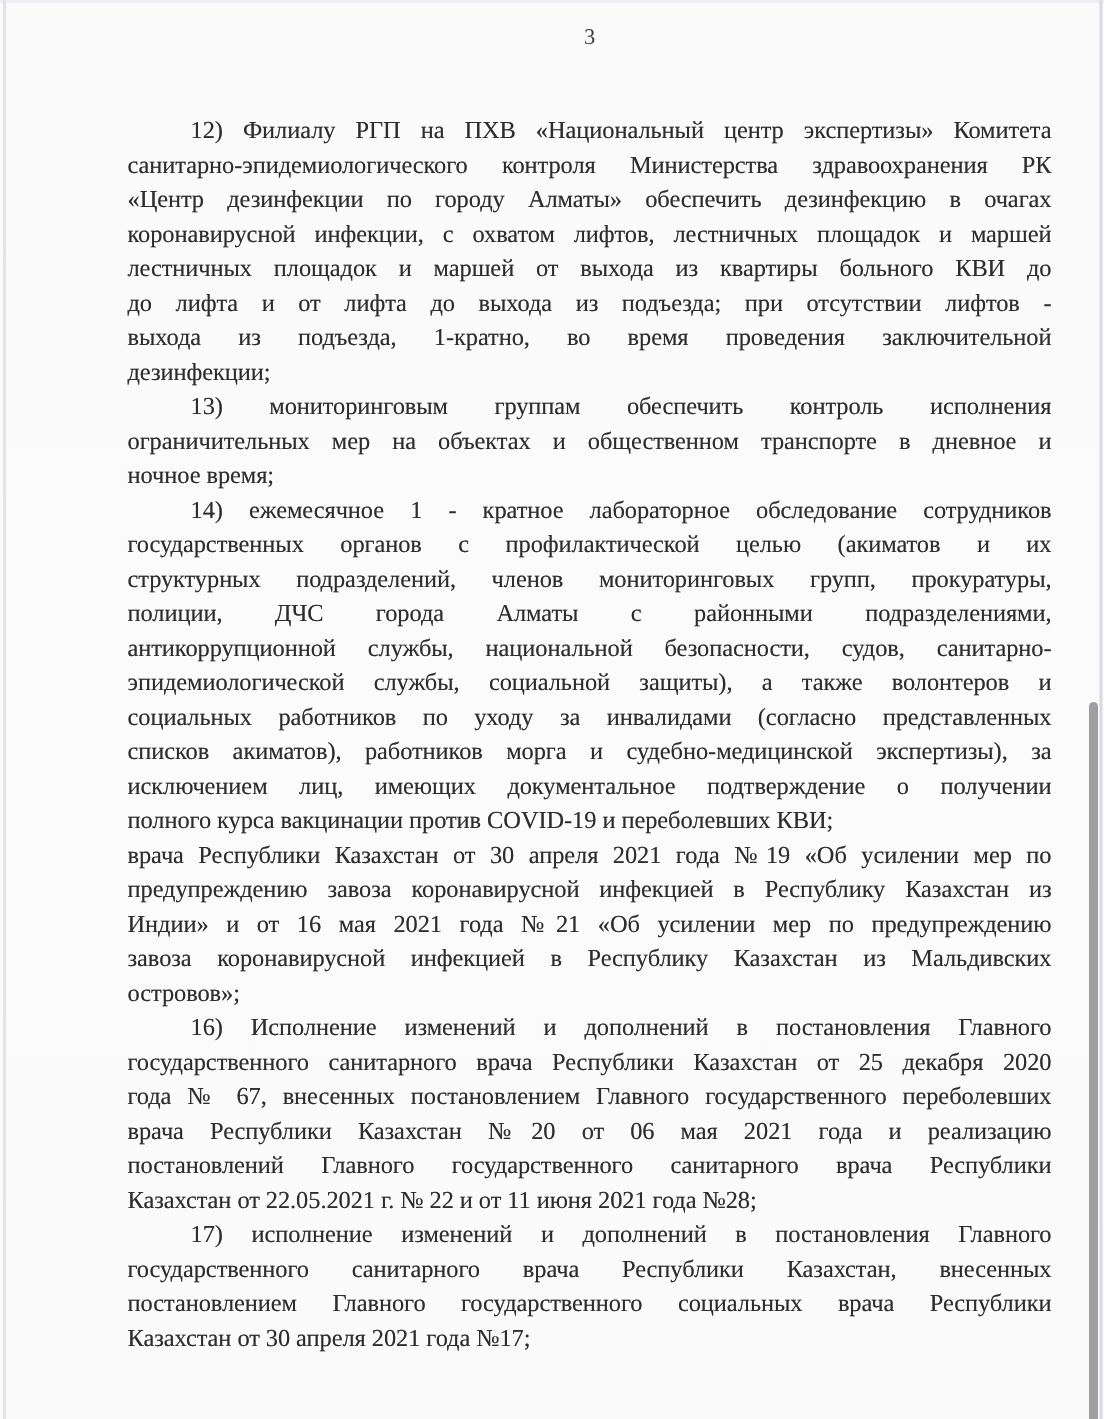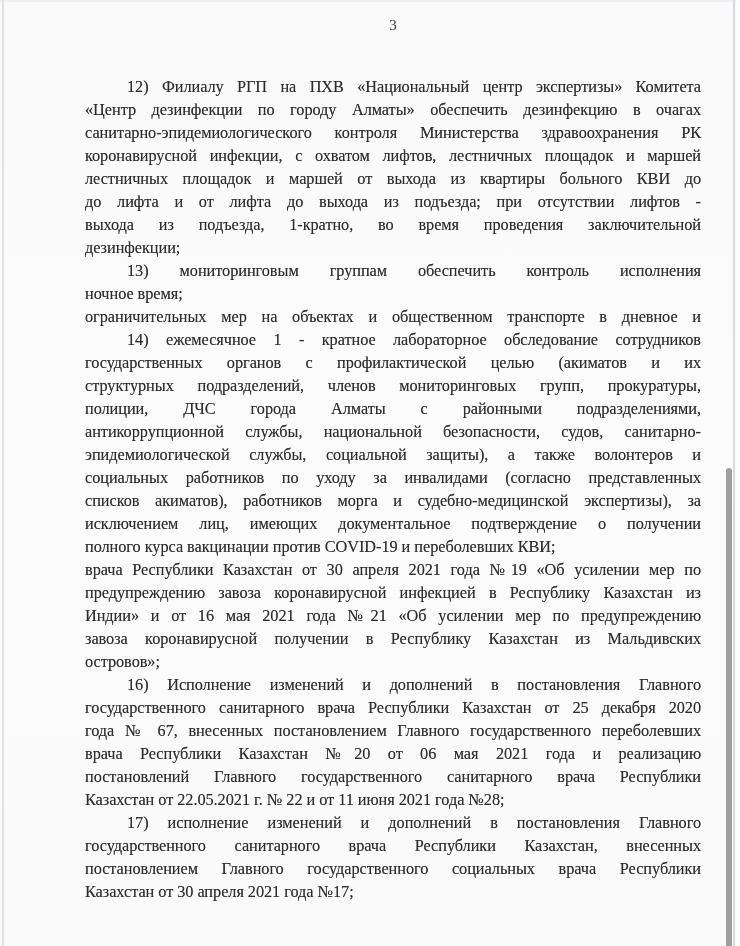--- a/index.html
+++ b/index.html
@@ -59,50 +59,50 @@
 </style>
 </head>
 <body>
 
 <div class="screen">
   <div class="page">
     <div class="page-number">3</div>
     <div class="doc-body">
         <div class="paragraph">
           <div class="line first">12) Филиалу РГП на ПХВ «Национальный центр экспертизы» Комитета</div>
+          <div class="line">санитарно-эпидемиологического контроля Министерства здравоохранения РК</div>
           <div class="line">«Центр дезинфекции по городу Алматы» обеспечить дезинфекцию в очагах</div>
-          <div class="line">санитарно-эпидемиологического контроля Министерства здравоохранения РК</div>
           <div class="line">коронавирусной инфекции, с охватом лифтов, лестничных площадок и маршей</div>
           <div class="line">лестничных площадок и маршей от выхода из квартиры больного КВИ до</div>
           <div class="line">до лифта и от лифта до выхода из подъезда; при отсутствии лифтов -</div>
           <div class="line">выхода из подъезда, 1-кратно, во время проведения заключительной</div>
           <div class="line last">дезинфекции;</div>
         </div>
         <div class="paragraph">
           <div class="line first">13) мониторинговым группам обеспечить контроль исполнения</div>
+          <div class="line">ограничительных мер на объектах и общественном транспорте в дневное и</div>
           <div class="line last">ночное время;</div>
-          <div class="line">ограничительных мер на объектах и общественном транспорте в дневное и</div>
         </div>
         <div class="paragraph">
           <div class="line first">14) ежемесячное 1 - кратное лабораторное обследование сотрудников</div>
           <div class="line">государственных органов с профилактической целью (акиматов и их</div>
           <div class="line">структурных подразделений, членов мониторинговых групп, прокуратуры,</div>
           <div class="line">полиции, ДЧС города Алматы с районными подразделениями,</div>
           <div class="line">антикоррупционной службы, национальной безопасности, судов, санитарно-</div>
           <div class="line">эпидемиологической службы, социальной защиты), а также волонтеров и</div>
           <div class="line">социальных работников по уходу за инвалидами (согласно представленных</div>
           <div class="line">списков акиматов), работников морга и судебно-медицинской экспертизы), за</div>
           <div class="line">исключением лиц, имеющих документальное подтверждение о получении</div>
           <div class="line last">полного курса вакцинации против COVID-19 и переболевших КВИ;</div>
         </div>
         <div class="paragraph">
           <div class="line">врача Республики Казахстан от 30 апреля 2021 года №19 «Об усилении мер по</div>
           <div class="line">предупреждению завоза коронавирусной инфекцией в Республику Казахстан из</div>
           <div class="line">Индии» и от 16 мая 2021 года №21 «Об усилении мер по предупреждению</div>
-          <div class="line">завоза коронавирусной получении в Республику Казахстан из Мальдивских</div>
+          <div class="line">завоза коронавирусной инфекцией в Республику Казахстан из Мальдивских</div>
           <div class="line last">островов»;</div>
         </div>
         <div class="paragraph">
           <div class="line first">16) Исполнение изменений и дополнений в постановления Главного</div>
           <div class="line">государственного санитарного врача Республики Казахстан от 25 декабря 2020</div>
           <div class="line">года № 67, внесенных постановлением Главного государственного переболевших</div>
           <div class="line">врача Республики Казахстан №20 от 06 мая 2021 года и реализацию</div>
           <div class="line">постановлений Главного государственного санитарного врача Республики</div>
           <div class="line last">Казахстан от 22.05.2021 г. № 22 и от 11 июня 2021 года №28;</div>
         </div>

